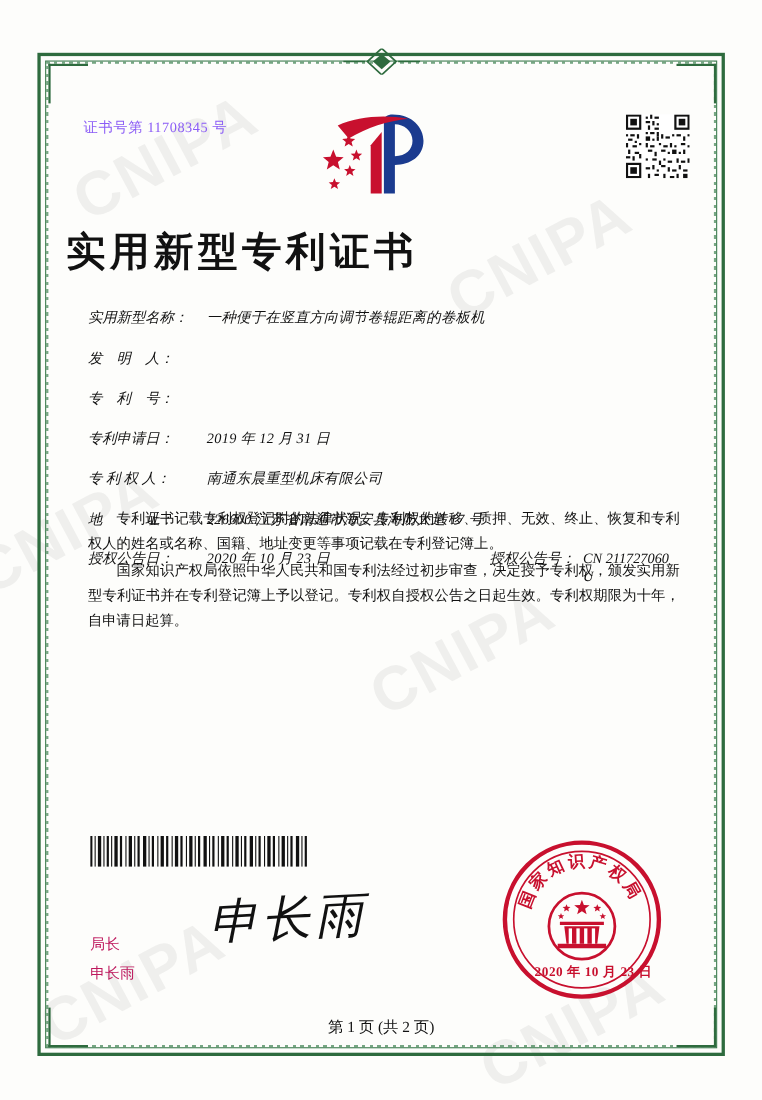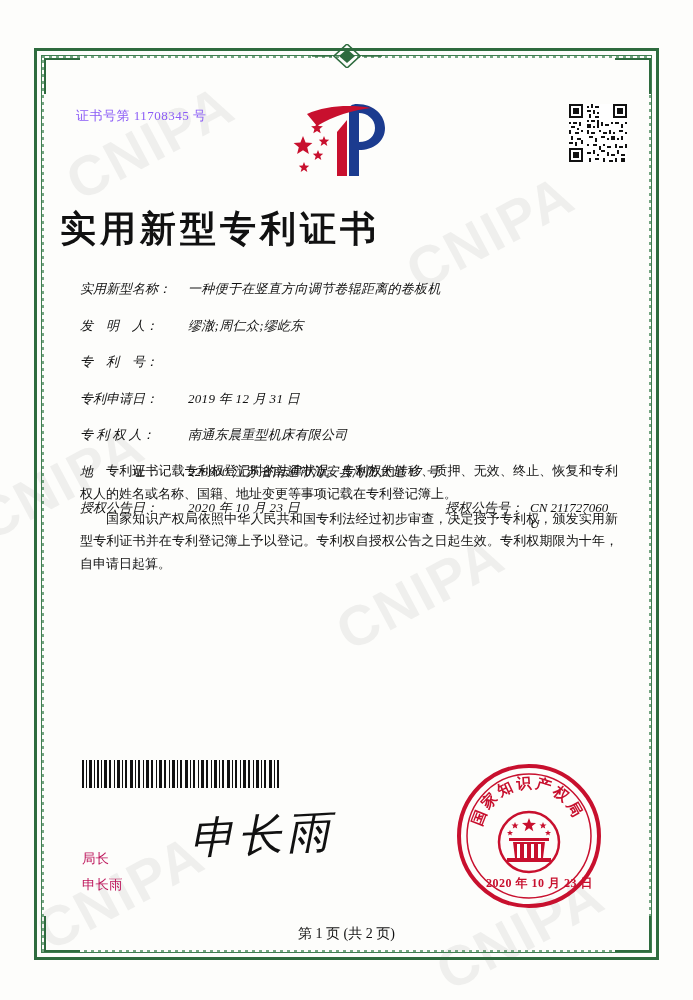--- a/index.html
+++ b/index.html
@@ -379,21 +379,20 @@
 
     <div class="doc-title">实用新型专利证书</div>
 
     <div class="fields">
       <div class="field-row">
         <div class="field-label">实用新型名称：</div>
         <div class="field-value">一种便于在竖直方向调节卷辊距离的卷板机</div>
       </div>
       <div class="field-row">
         <div class="field-label">发　明　人：</div>
-        <div class="field-value">缪澈;周仁众;缪屹东</div>
       </div>
       <div class="field-row">
         <div class="field-label">专　利　号：</div>
       </div>
       <div class="field-row">
         <div class="field-label">专利申请日：</div>
         <div class="field-value">2019 年 12 月 31 日</div>
       </div>
       <div class="field-row">
         <div class="field-label">专 利 权 人：</div>

